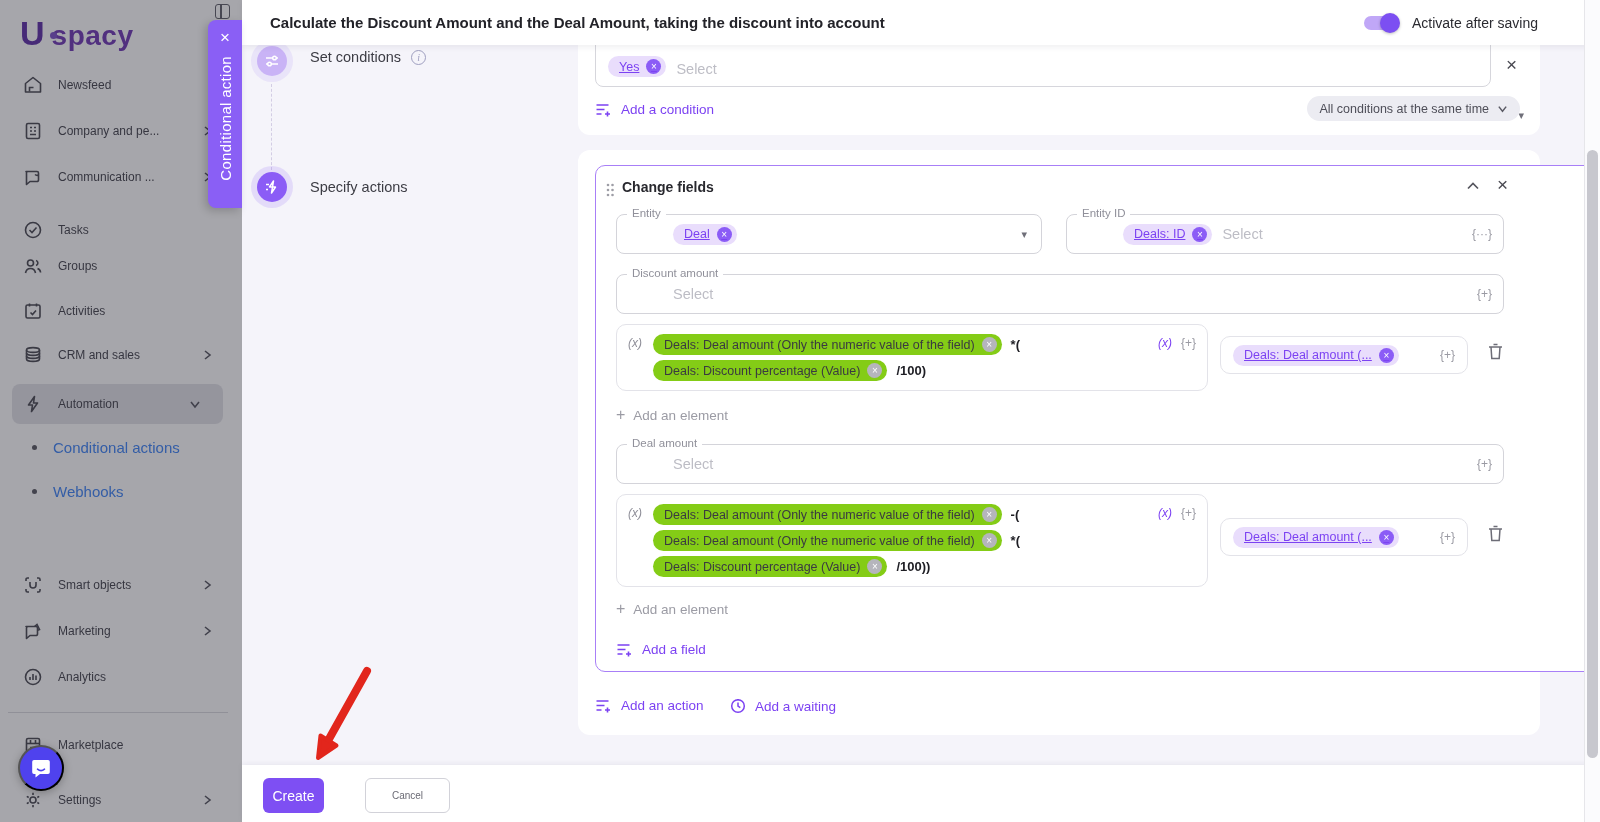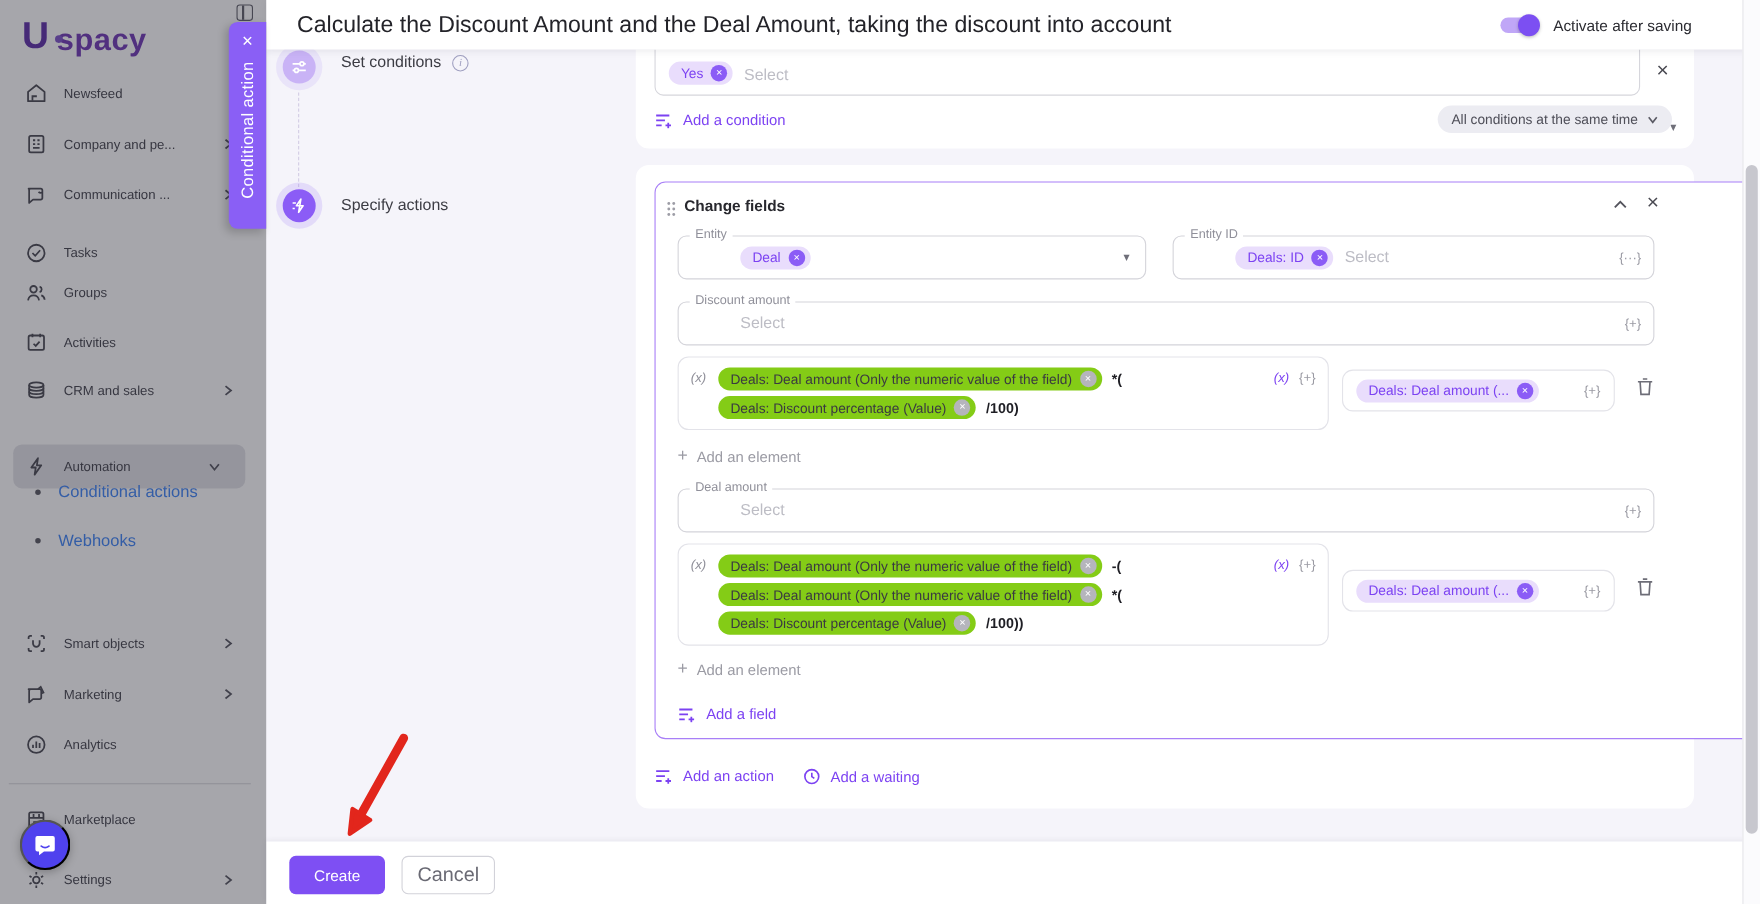--- a/index.html
+++ b/index.html
@@ -10,39 +10,39 @@
   .sidebar { position:absolute; left:0; top:0; width:242px; height:822px; background:#ffffff; }
   .logo { position:absolute; left:20px; top:16px; display:flex; align-items:flex-end; }
   .logo-u { font-size:34px; font-weight:800; color:#5b2aa6; line-height:1; position:relative; letter-spacing:-1px;}
   .logo-dot { position:absolute; left:30px; top:16px; width:7px; height:7px; border-radius:50%; background:#7b4fc9; }
   .logo-rest { font-size:28px; font-weight:700; color:#6d34b4; line-height:1.05; margin-left:8px; letter-spacing:0.5px;}
   .collapse-ic { position:absolute; left:215px; top:4px; width:15px; height:15px; border:1.5px solid #5c5c66; border-radius:3px; }
   .collapse-ic::after { content:""; position:absolute; left:4px; top:0; bottom:0; width:1.5px; background:#5c5c66; }
   .nav-row { position:absolute; left:0; width:235px; height:36px; display:flex; align-items:center; padding-left:22px; color:#3f3f48; font-size:12px; cursor:pointer; }
   .nav-row .nico { width:22px; height:22px; margin-right:14px; flex:0 0 22px; color:#45454e; }
   .nav-row .chev { position:absolute; right:22px; width:12px; height:12px; color:#52525c; }
-  .nav-active { left:12px; width:211px; background:rgba(150,150,170,0.28); border-radius:8px; padding-left:10px;margin-top:20px; }
+  .nav-active { left:12px; width:211px; background:rgba(150,150,170,0.28); border-radius:8px; padding-left:10px; }
   .sub-row { position:absolute; left:0; width:235px; height:30px; display:flex; align-items:center; padding-left:32px; color:#3b82f6; font-size:15px; cursor:pointer; }
   .sub-dot { width:5px; height:5px; border-radius:50%; background:#55555e; margin-right:16px; }
   .sub-muted { color:#8c8c96; }
   .sub-muted .sub-dot { background:#9b9ba4; }
   .soon-badge { margin-left:10px; background:#b9b9c3; color:#f4f4f6; font-size:11px; border-radius:10px; padding:2px 9px; }
   .side-div { position:absolute; left:8px; top:712px; width:220px; height:1px; background:#d9d9de; }
   .sidebar-overlay { position:absolute; left:0; top:0; width:242px; height:822px; background:rgba(44,44,54,0.42); z-index:20; }
   .chat-bubble { position:absolute; left:18px; top:745px; width:46px; height:46px; border-radius:50%; background:#4f42ee; z-index:30; display:flex; align-items:center; justify-content:center; box-shadow:0 2px 8px rgba(0,0,0,0.25); cursor:pointer; }
 
   
   .drawer-tab { position:absolute; left:208px; top:20px; width:34px; height:188px; background:#8a5ff5; border-radius:8px 0 0 8px; z-index:40; display:flex; flex-direction:column; align-items:center; padding-top:9px; box-shadow:-3px 3px 8px rgba(0,0,0,0.18); cursor:pointer;}
   .tab-x { color:#fff; font-size:17px; line-height:1; font-weight:400; }
   .tab-label { writing-mode:vertical-rl; transform:rotate(180deg); color:#fff; font-size:15px; margin-top:10px; letter-spacing:0.3px; }
 
   
   .modal { position:absolute; left:242px; top:0; width:1358px; height:822px; background:#f5f4fa; z-index:10; }
   .mheader { position:absolute; left:0; top:0; width:1358px; height:45px; background:#fff; box-shadow:0 2px 6px rgba(40,40,70,0.08); z-index:5; display:flex; align-items:center; }
-  .mtitle { margin-left:28px; font-size:21px; font-weight:400; color:#232329; }
+  .mtitle { margin-left:28px; font-size:15px; font-weight:700; color:#232329; }
   .toggle-wrap { position:absolute; right:62px; display:flex; align-items:center; gap:14px; }
   .toggle { position:relative; width:34px; height:14px; border-radius:7px; background:#c0a7f7; cursor:pointer; }
   .toggle-knob { position:absolute; right:-2px; top:-3px; width:20px; height:20px; border-radius:50%; background:#7c4ff2; box-shadow:0 1px 3px rgba(0,0,0,0.25); }
   .toggle-label { font-size:14px; color:#2b2b31; }
 
   
   .step-ic { position:absolute; width:30px; height:30px; border-radius:50%; display:flex; align-items:center; justify-content:center; z-index:2;}
   .step-ic.light { background:#c9b3f6; box-shadow:0 0 0 6px rgba(201,179,246,0.25);}
   .step-ic.solid { background:#8b5cf6; box-shadow:0 0 0 6px rgba(139,92,246,0.16);}
   .step-label { position:absolute; font-size:14.5px; font-weight:500; color:#3c3c44; display:flex; align-items:center; gap:10px;}
@@ -52,21 +52,21 @@
   
   .cond-card { position:absolute; left:336px; top:45px; width:962px; height:90px; background:#fff; border-radius:0 0 12px 12px; overflow:hidden; }
   .actions-card { position:absolute; left:336px; top:150px; width:962px; height:585px; background:#fff; border-radius:12px; }
 
   .cond-field { position:absolute; left:17px; top:-14px; width:896px; height:56px; background:#fff; border:1px solid #d6d6dc; border-radius:8px; display:flex; align-items:flex-end; padding:0 14px 9px 12px; }
   .caret { color:#6f6f79; font-size:11px; }
   .cond-caret { position:absolute; right:16px; bottom:13px; }
   .xbtn { background:none; border:none; color:#4a4a52; font-size:19px; line-height:1; cursor:pointer; }
   .cond-x { position:absolute; left:928px; top:10px; }
 
-  .chip-p { display:inline-flex; align-items:center; gap:7px; background:#e9ddfc; border-radius:13px; padding:3px 5px 3px 11px; font-size:12.5px; color:#7c42f2; white-space:nowrap; }
+  .chip-p { display:inline-flex; align-items:center; gap:7px; background:#e9ddfc; border-radius:13px; padding:3px 5px 3px 11px; font-size:12.5px; color:#7c42f2; white-space:nowrap;text-decoration:underline; }
   .chip-p .chip-x { background:#8b5cf6; }
   .chip-g { display:inline-flex; align-items:center; gap:7px; background:#84cc16; border-radius:13px; padding:3px 5px 3px 11px; font-size:12.5px; color:#3a3a41; white-space:nowrap; }
   .chip-x { width:15px; height:15px; border-radius:50%; background:#b5b5bc; color:#fff; font-size:10px; display:inline-flex; align-items:center; justify-content:center; cursor:pointer; flex:0 0 15px;}
   .ph { color:#bdbdc5; font-size:14.5px; margin-left:10px; }
 
   .plink { display:inline-flex; align-items:center; gap:9px; color:#7c42f2; font-size:13.5px; font-weight:500; cursor:pointer; background:none; border:none;}
   .glink { display:inline-flex; align-items:center; gap:8px; color:#9b9ba4; font-size:13.5px; cursor:pointer; background:none; border:none;}
   .cond-add { position:absolute; left:17px; top:57px; }
   .mode-pill { position:absolute; right:20px; top:51px; height:25px; display:inline-flex; align-items:center; gap:8px; background:#ececf2; border-radius:13px; padding:0 12px; font-size:12.5px; color:#4e4e58; cursor:pointer; border:none;}
 
@@ -90,22 +90,22 @@
   .fx-right .fxr-p { color:#9a9aa3; cursor:pointer;}
   .fx-line { display:flex; align-items:center; gap:9px; margin-bottom:5px; }
   .op { font-size:13px; font-weight:700; color:#1e1e24; }
 
   .target-box { position:absolute; width:248px; height:38px; border:1px solid #e3e3e9; border-radius:10px; background:#fff; display:flex; align-items:center; padding:0 12px; }
   .target-ic { position:absolute; right:12px; color:#9a9aa3; font-size:12px; }
   .trash-btn { position:absolute; background:none; border:none; cursor:pointer; color:#6d6d77;}
 
   
   .mfooter { position:absolute; left:0; top:765px; width:1358px; height:57px; background:#fff; box-shadow:0 -1px 5px rgba(40,40,70,0.07); z-index:6;}
-  .btn-create { position:absolute; left:21px; top:13px; width:87px; height:35px; background:#7e4ff3; color:#fff; border:none; border-radius:6px; font-size:14px; font-family:inherit; cursor:pointer; }
-  .btn-cancel { position:absolute; left:123px; top:13px; width:85px; height:35px; background:#fff; color:#6a6a74; border:1px solid #d2d2d9; border-radius:6px; font-size:18px; font-family:inherit; cursor:pointer; }
+  .btn-create { position:absolute; left:21px; top:13px; width:61px; height:35px; background:#7e4ff3; color:#fff; border:none; border-radius:6px; font-size:14px; font-family:inherit; cursor:pointer; }
+  .btn-cancel { position:absolute; left:123px; top:13px; width:85px; height:35px; background:#fff; color:#6a6a74; border:1px solid #d2d2d9; border-radius:6px; font-size:10px; font-family:inherit; cursor:pointer; }
 
   
   .scrollbar { position:absolute; right:0; top:0; width:16px; height:822px; background:#fbfbfd; border-left:1px solid #e6e6ea; z-index:15; }
   .scroll-thumb { position:absolute; left:2px; top:150px; width:11px; height:608px; background:#c7c7ce; border-radius:6px; }
 
   .arrow-svg { position:absolute; left:0; top:0; z-index:60; pointer-events:none; }
   svg.sic { display:block; }
 </style>
 </head>
 <body>

